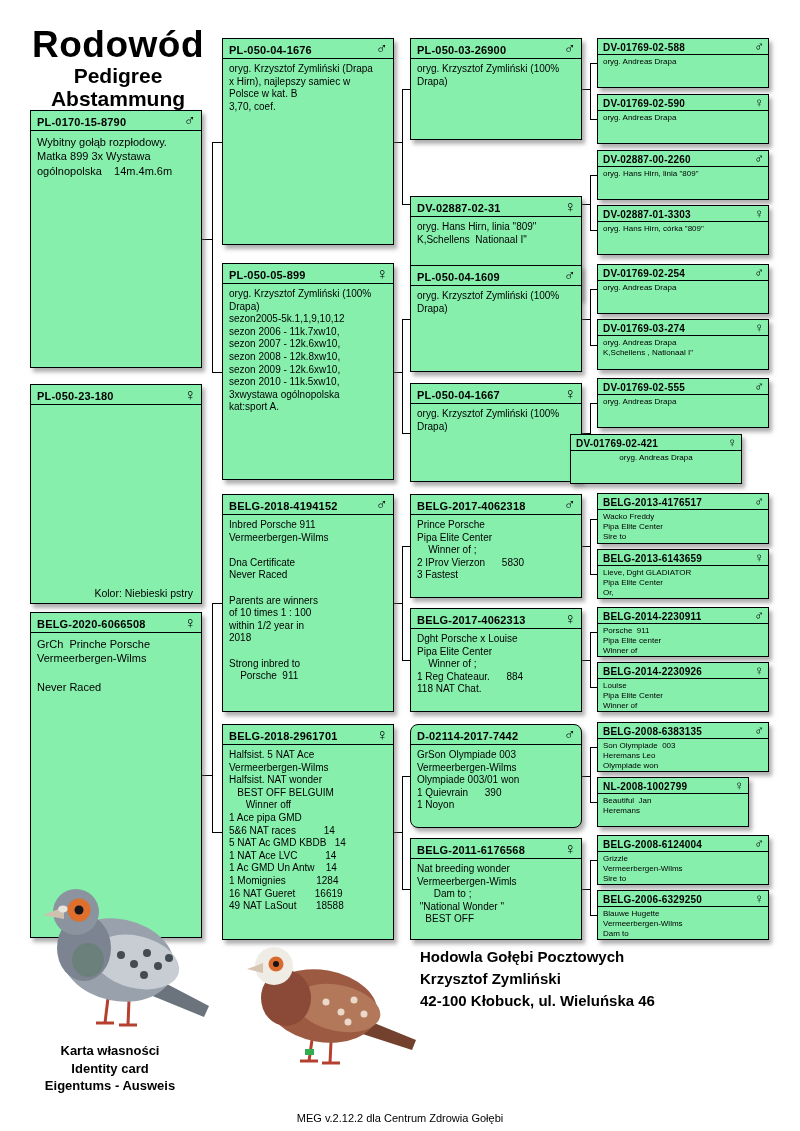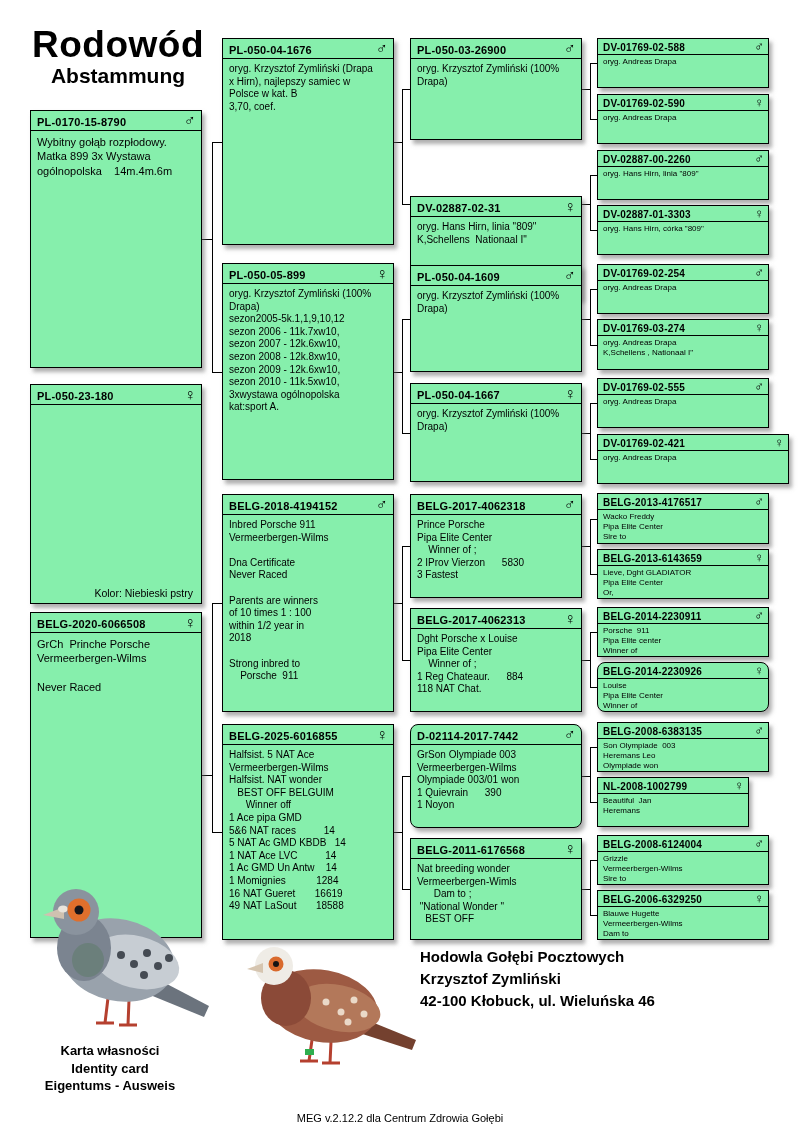--- a/index.html
+++ b/index.html
@@ -41,20 +41,21 @@
            line-height:1.45;z-index:4}
   .meg-footer{position:absolute;left:0;top:1112px;width:100%;text-align:center;font-size:11px}
 </style>
 </head>
 <body>
 
 <div class="page">
 
   <header class="title-block">
     <div class="title-main">Rodowód</div>
+    <div class="title-sub">Pedigree</div>
     <div class="title-sub">Abstammung</div>
   </header>
 
   <div id="tree" class="tree">
       <div class="cline" style="left: 202px; top: 239px; width: 10px; height: 1px;"></div>
       <div class="cline" style="left: 212px; top: 142px; width: 1px; height: 230px;"></div>
       <div class="cline" style="left: 212px; top: 142px; width: 10px; height: 1px;"></div>
       <div class="cline" style="left: 212px; top: 372px; width: 10px; height: 1px;"></div>
       <div class="cline" style="left: 202px; top: 775px; width: 10px; height: 1px;"></div>
       <div class="cline" style="left: 212px; top: 603px; width: 1px; height: 229px;"></div>
@@ -175,21 +176,21 @@
 Parents are winners
 of 10 times 1 : 100
 within 1/2 year in
 2018
 
 Strong inbred to
     Porsche  911</div>
       </div>
       <div class="pbox col2" style="left: 222px; top: 724px; width: 172px; height: 216px;">
         <div class="pbox-head">
-          <span class="pbox-id">BELG-2025-6016855</span>
+          <span class="pbox-id">BELG-2018-2961701</span>
           <span class="pbox-sex">♀</span>
         </div>
         <div class="pbox-body">Halfsist. 5 NAT Ace
 Vermeerbergen-Wilms
 Halfsist. NAT wonder
    BEST OFF BELGUIM
       Winner off
 1 Ace pipa GMD
 5&amp;6 NAT races          14
 5 NAT Ac GMD KBDB   14
@@ -318,21 +319,21 @@
         <div class="pbox-body">oryg. Andreas Drapa
 K,Schellens , Nationaal I"</div>
       </div>
       <div class="pbox col4" style="left: 597px; top: 378px; width: 172px; height: 50px;">
         <div class="pbox-head">
           <span class="pbox-id">DV-01769-02-555</span>
           <span class="pbox-sex">♂</span>
         </div>
         <div class="pbox-body">oryg. Andreas Drapa</div>
       </div>
-      <div class="pbox col4" style="left: 597px; top: 434px; width: 192px; height: 50px;">
+      <div class="pbox col4" style="left: 570px; top: 434px; width: 172px; height: 50px; text-align: center;">
         <div class="pbox-head">
           <span class="pbox-id">DV-01769-02-421</span>
           <span class="pbox-sex">♀</span>
         </div>
         <div class="pbox-body">oryg. Andreas Drapa</div>
       </div>
       <div class="pbox col4" style="left: 597px; top: 493px; width: 172px; height: 51px;">
         <div class="pbox-head">
           <span class="pbox-id">BELG-2013-4176517</span>
           <span class="pbox-sex">♂</span>
@@ -352,21 +353,21 @@
       </div>
       <div class="pbox col4" style="left: 597px; top: 607px; width: 172px; height: 50px;">
         <div class="pbox-head">
           <span class="pbox-id">BELG-2014-2230911</span>
           <span class="pbox-sex">♂</span>
         </div>
         <div class="pbox-body">Porsche  911
 Pipa Elite center
 Winner of</div>
       </div>
-      <div class="pbox col4" style="left: 597px; top: 662px; width: 172px; height: 50px; border-radius: 8px;">
+      <div class="pbox col4" style="left: 597px; top: 662px; width: 172px; height: 50px;">
         <div class="pbox-head">
           <span class="pbox-id">BELG-2014-2230926</span>
           <span class="pbox-sex">♀</span>
         </div>
         <div class="pbox-body">Louise
 Pipa Elite Center
 Winner of</div>
       </div>
       <div class="pbox col4" style="left: 597px; top: 722px; width: 172px; height: 50px;">
         <div class="pbox-head">

